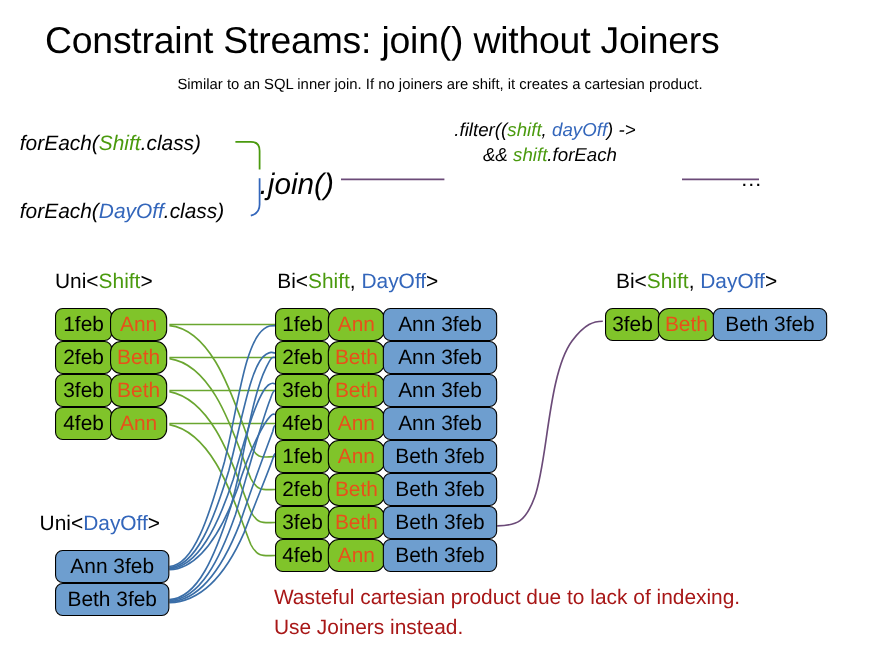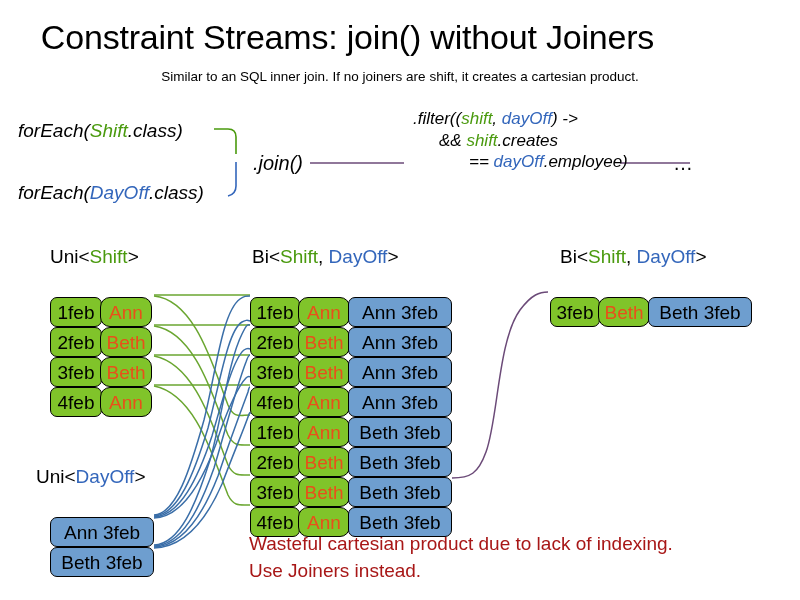--- a/index.html
+++ b/index.html
@@ -21,36 +21,36 @@
   }
 
   
   .code{font-size:19px;line-height:1.25;white-space:nowrap;font-style:italic;}
   .code.small{font-size:16px;}
   .g{color:#4a9a0e;}
   .b{color:#3366bb;}
   .k{color:#000;}
   #feShift{left:18px;top:119px;}
   #feDayOff{left:18px;top:181px;}
-  #joinLabel{left:253px;top:151px;font-size:20px;}
+  #joinLabel{left:236px;top:151px;font-size:27px;}
   #filterBlock{left:413px;top:108px;font-size:17px;line-height:1.27;}
   #filterBlock .l2{padding-left:26px;}
   #filterBlock .l3{padding-left:26px;}
   #filterBlock .l4{padding-left:56px;}
   #ellipsis{left:673px;top:152px;font-size:20px;letter-spacing:1px;}
 
   
   .caption{font-size:19px;white-space:nowrap;}
   #capUniShift{left:50px;top:246px;}
   #capBi{left:252px;top:246px;}
   #capBiOut{left:560px;top:246px;}
   #capUniDayOff{left:36px;top:466px;}
 
   
-  .cellrow{position:absolute;display:flex;height:30px;margin-top:17px;}
+  .cellrow{position:absolute;display:flex;height:30px;}
   .cell{
     box-sizing:border-box;height:30px;border:1.6px solid #000;border-radius:7px;
     display:flex;align-items:center;justify-content:center;
     font-size:19px;line-height:1;white-space:nowrap;margin-right:-2px;
     position:relative;
   }
   .cell.green{background:#80c42a;}
   .cell.blue{background:#6e9ecf;}
   .cell.date{color:#000;}
   .cell.name{color:#e8501a;border-radius:10px;}
@@ -108,22 +108,21 @@
   </div>
 
   <div class="abs code" id="feDayOff">
     <span class="k">forEach(</span><span class="b">DayOff</span><span class="k">.class)</span>
   </div>
 
   <div class="abs code" id="joinLabel">.join()</div>
 
   <div class="abs code small" id="filterBlock">
     <div class="l1"><span class="k">.filter((</span><span class="g">shift</span><span class="k">, </span><span class="b">dayOff</span><span class="k">) -&gt;</span></div>
-    <div class="l3"><span class="k">&amp;&amp; </span><span class="g">shift</span><span class="k">.creates</span></div>
-    <div class="l4"><span class="k">== </span><span class="b">dayOff</span><span class="k">.employee)</span></div>
+    <div class="l3"><span class="k">&amp;&amp; </span><span class="g">shift</span><span class="k">.forEach</span></div>
   </div>
 
   <div class="abs" id="ellipsis">…</div>
 
   <div class="abs caption" id="capUniShift">
     <span>Uni&lt;</span><span class="g">Shift</span><span>&gt;</span>
   </div>
 
   <div class="abs caption" id="capBi">
     <span>Bi&lt;</span><span class="g">Shift</span><span>, </span><span class="b">DayOff</span><span>&gt;</span>

